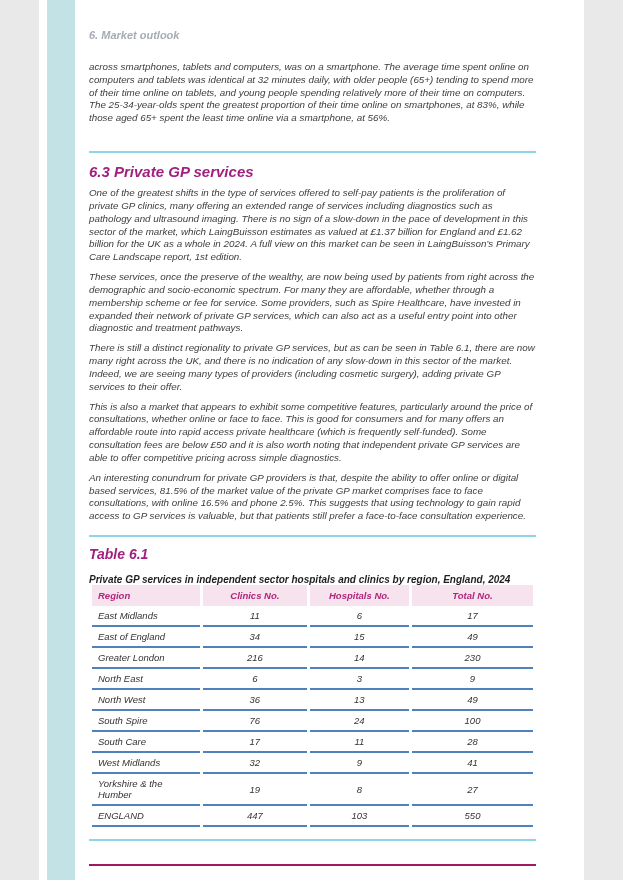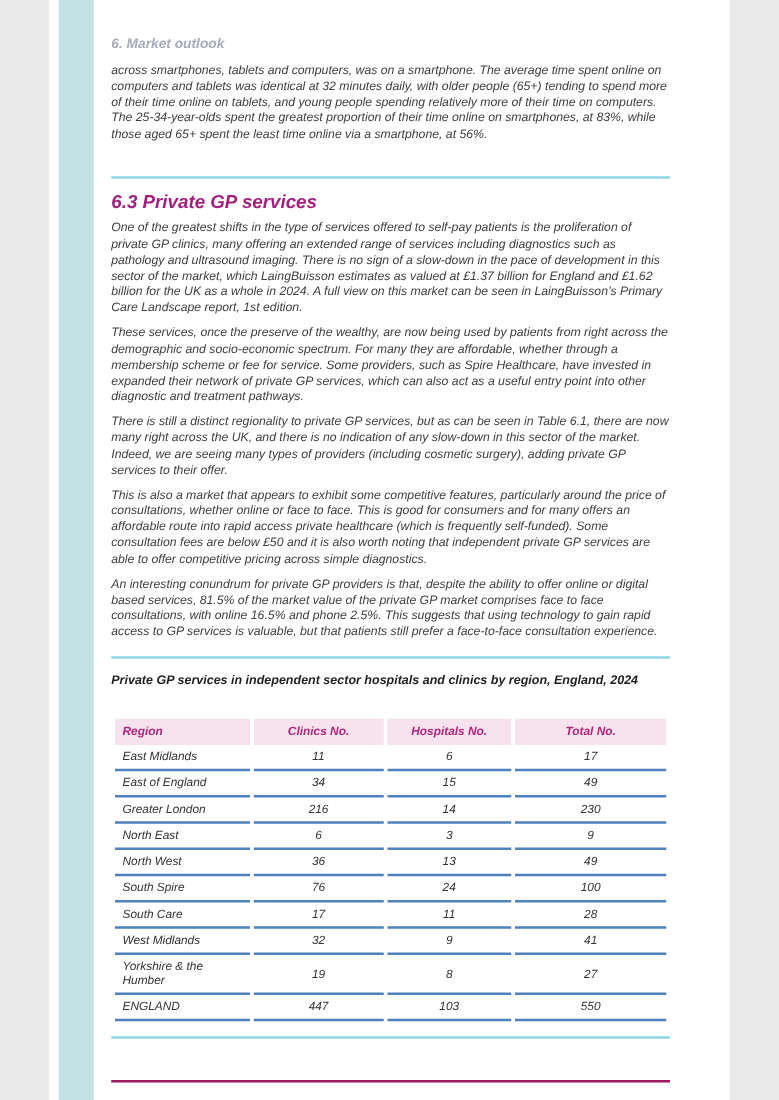--- a/index.html
+++ b/index.html
@@ -28,21 +28,21 @@
     font-size: 11px;
     font-weight: bold;
     color: #a7abb6;
   }
   .body-text {
     font-size: 9.8px;
     line-height: 1.31;
     color: #3d3d3d;
     margin-top: 7px;
   }
-  .intro-block { margin-top: 10px; }
+  .intro-block { margin-top: 20px; }
   .divider {
     height: 2px;
     background: #8ed5e8;
     border: none;
   }
   .divider-1 { margin-top: 26px; }
   .section-heading {
     margin-top: 10px;
     font-size: 15px;
     font-weight: bold;
@@ -57,21 +57,21 @@
     color: #a21f7e;
   }
   .table-subtitle {
     margin-top: 12px;
     font-size: 10px;
     font-weight: bold;
     color: #1f1f1f;
   }
   table.data-table {
     width: 100%;
-    margin-top: 25px;
+    margin-top: 0;
     border-collapse: separate;
     border-spacing: 3px 0;
     font-size: 9.5px;
     color: #333333;
   }
   table.data-table th {
     background: #f7e3ed;
     color: #b0267d;
     font-weight: bold;
     text-align: center;
@@ -145,20 +145,21 @@
     <div class="section-body">
       <p class="body-text">One of the greatest shifts in the type of services offered to self-pay patients is the proliferation of private GP clinics, many offering an extended range of services including diagnostics such as pathology and ultrasound imaging. There is no sign of a slow-down in the pace of development in this sector of the market, which LaingBuisson estimates as valued at £1.37 billion for England and £1.62 billion for the UK as a whole in 2024. A full view on this market can be seen in LaingBuisson’s Primary Care Landscape report, 1st edition.</p>
       <p class="body-text">These services, once the preserve of the wealthy, are now being used by patients from right across the demographic and socio-economic spectrum. For many they are affordable, whether through a membership scheme or fee for service. Some providers, such as Spire Healthcare, have invested in expanded their network of private GP services, which can also act as a useful entry point into other diagnostic and treatment pathways.</p>
       <p class="body-text">There is still a distinct regionality to private GP services, but as can be seen in Table 6.1, there are now many right across the UK, and there is no indication of any slow-down in this sector of the market. Indeed, we are seeing many types of providers (including cosmetic surgery), adding private GP services to their offer.</p>
       <p class="body-text">This is also a market that appears to exhibit some competitive features, particularly around the price of consultations, whether online or face to face. This is good for consumers and for many offers an affordable route into rapid access private healthcare (which is frequently self-funded). Some consultation fees are below £50 and it is also worth noting that independent private GP services are able to offer competitive pricing across simple diagnostics.</p>
       <p class="body-text">An interesting conundrum for private GP providers is that, despite the ability to offer online or digital based services, 81.5% of the market value of the private GP market comprises face to face consultations, with online 16.5% and phone 2.5%. This suggests that using technology to gain rapid access to GP services is valuable, but that patients still prefer a face-to-face consultation experience.</p>
     </div>
 
     <hr class="divider divider-2">
 
+    <h3 class="table-heading">Table 6.1</h3>
     <div class="table-subtitle">Private GP services in independent sector hospitals and clinics by region, England, 2024</div>
 
     <table class="data-table">
       <colgroup>
         <col class="col-region">
           <col class="col-clinics">
           <col class="col-hospitals">
           <col class="col-total">
       </colgroup>
       <thead>

